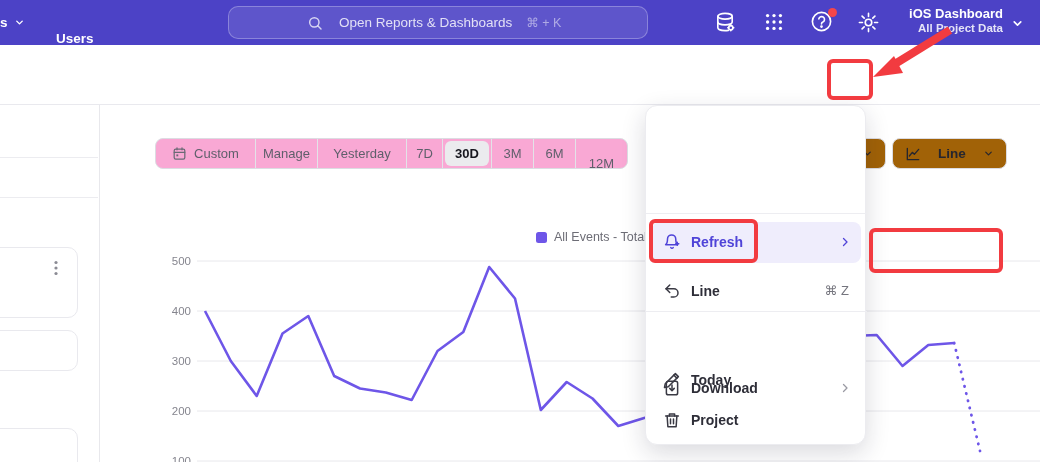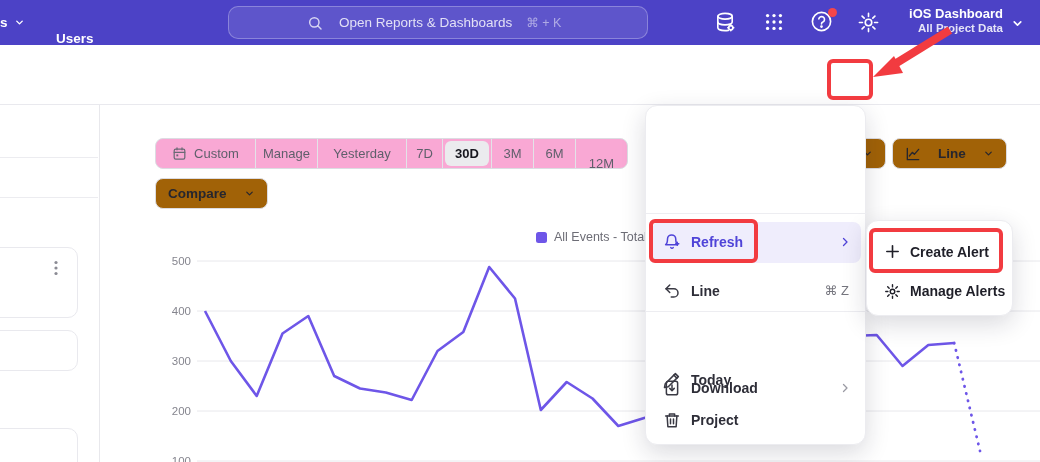--- a/index.html
+++ b/index.html
@@ -226,26 +226,20 @@
         <span>3M</span>
       </div>
     <div class="seg-cell" style="width:42px">
         <span>6M</span>
       </div>
     <div class="seg-cell" style="width:51px">
         <span>12M</span>
       </div>
   </div>
 
-  <div class="abs btn-outline" style="left:155px; top:178px;">
-    <span>Compare</span>
-    <svg width="11" height="11" viewBox="0 0 24 24" fill="none" stroke="#26262e" stroke-width="2.6" stroke-linecap="round" stroke-linejoin="round">
-        <polyline points="6 9 12 15 18 9"></polyline>
-      </svg>
-  </div>
 
   <div class="abs btn-outline" style="left:790px; top:138px; width:96px; justify-content:flex-end;">
     <svg width="11" height="11" viewBox="0 0 24 24" fill="none" stroke="#26262e" stroke-width="2.6" stroke-linecap="round" stroke-linejoin="round">
         <polyline points="6 9 12 15 18 9"></polyline>
       </svg>
   </div>
 
   <div class="abs btn-outline" style="left:892px; top:138px;">
     <svg width="16" height="16" viewBox="0 0 24 24" fill="none" stroke="#26262e" stroke-width="2" stroke-linecap="round" stroke-linejoin="round">
         <path d="M3.5 3.5v17h17"></path>
@@ -321,35 +315,20 @@
       <svg class="m-ico" style="top:305px" viewBox="0 0 24 24" fill="none" stroke="currentColor" stroke-width="2" stroke-linecap="round" stroke-linejoin="round">
         <path d="M3.5 6.5h17"></path>
           <path d="M8.5 6.5V4h7v2.5"></path>
           <path d="M18.5 6.5 17.5 21h-11l-1-14.5"></path>
           <path d="M10 10.5v6.5M14 10.5v6.5"></path>
       </svg>
       <span class="m-label" style="top:306px">Project</span>
     </div>
   </div>
 
-  <div class="abs submenu">
-    <div>
-      <svg class="s-ico" style="top:22px" viewBox="0 0 24 24" fill="none" stroke="currentColor" stroke-width="2.3" stroke-linecap="round">
-          <path d="M12 4v16M4 12h16"></path>
-        </svg>
-      <span class="s-label" style="top:23px">Create Alert</span>
-    </div>
-    <div>
-      <svg class="s-ico" style="top:62px" viewBox="0 0 24 24" fill="none" stroke="currentColor" stroke-width="2" stroke-linecap="round">
-        <circle cx="12" cy="12" r="3.2"></circle>
-          <path d="M12 2.5v3M12 18.5v3M2.5 12h3M18.5 12h3M5.2 5.2l2.1 2.1M16.7 16.7l2.1 2.1M18.8 5.2l-2.1 2.1M7.3 16.7l-2.1 2.1"></path>
-      </svg>
-      <span class="s-label" style="top:62px">Manage Alerts</span>
-    </div>
-  </div>
 
   <div class="abs anno" style="left:827px; top:59px; width:46px; height:41px;"></div>
   <div class="abs anno" style="left:649px; top:219px; width:109px; height:44px;"></div>
   <div class="abs anno" style="left:869px; top:228px; width:134px; height:45px;"></div>
   <svg id="anno-arrow" class="abs" style="left:860px; top:18px;" width="110" height="70" viewBox="0 0 110 70">
     <line x1="90" y1="12" x2="30" y2="49" stroke="#f23b40" stroke-width="8"></line>
     <polygon points="13,59 34,38 43,55" fill="#f23b40"></polygon>
   </svg>
 
 </div>

